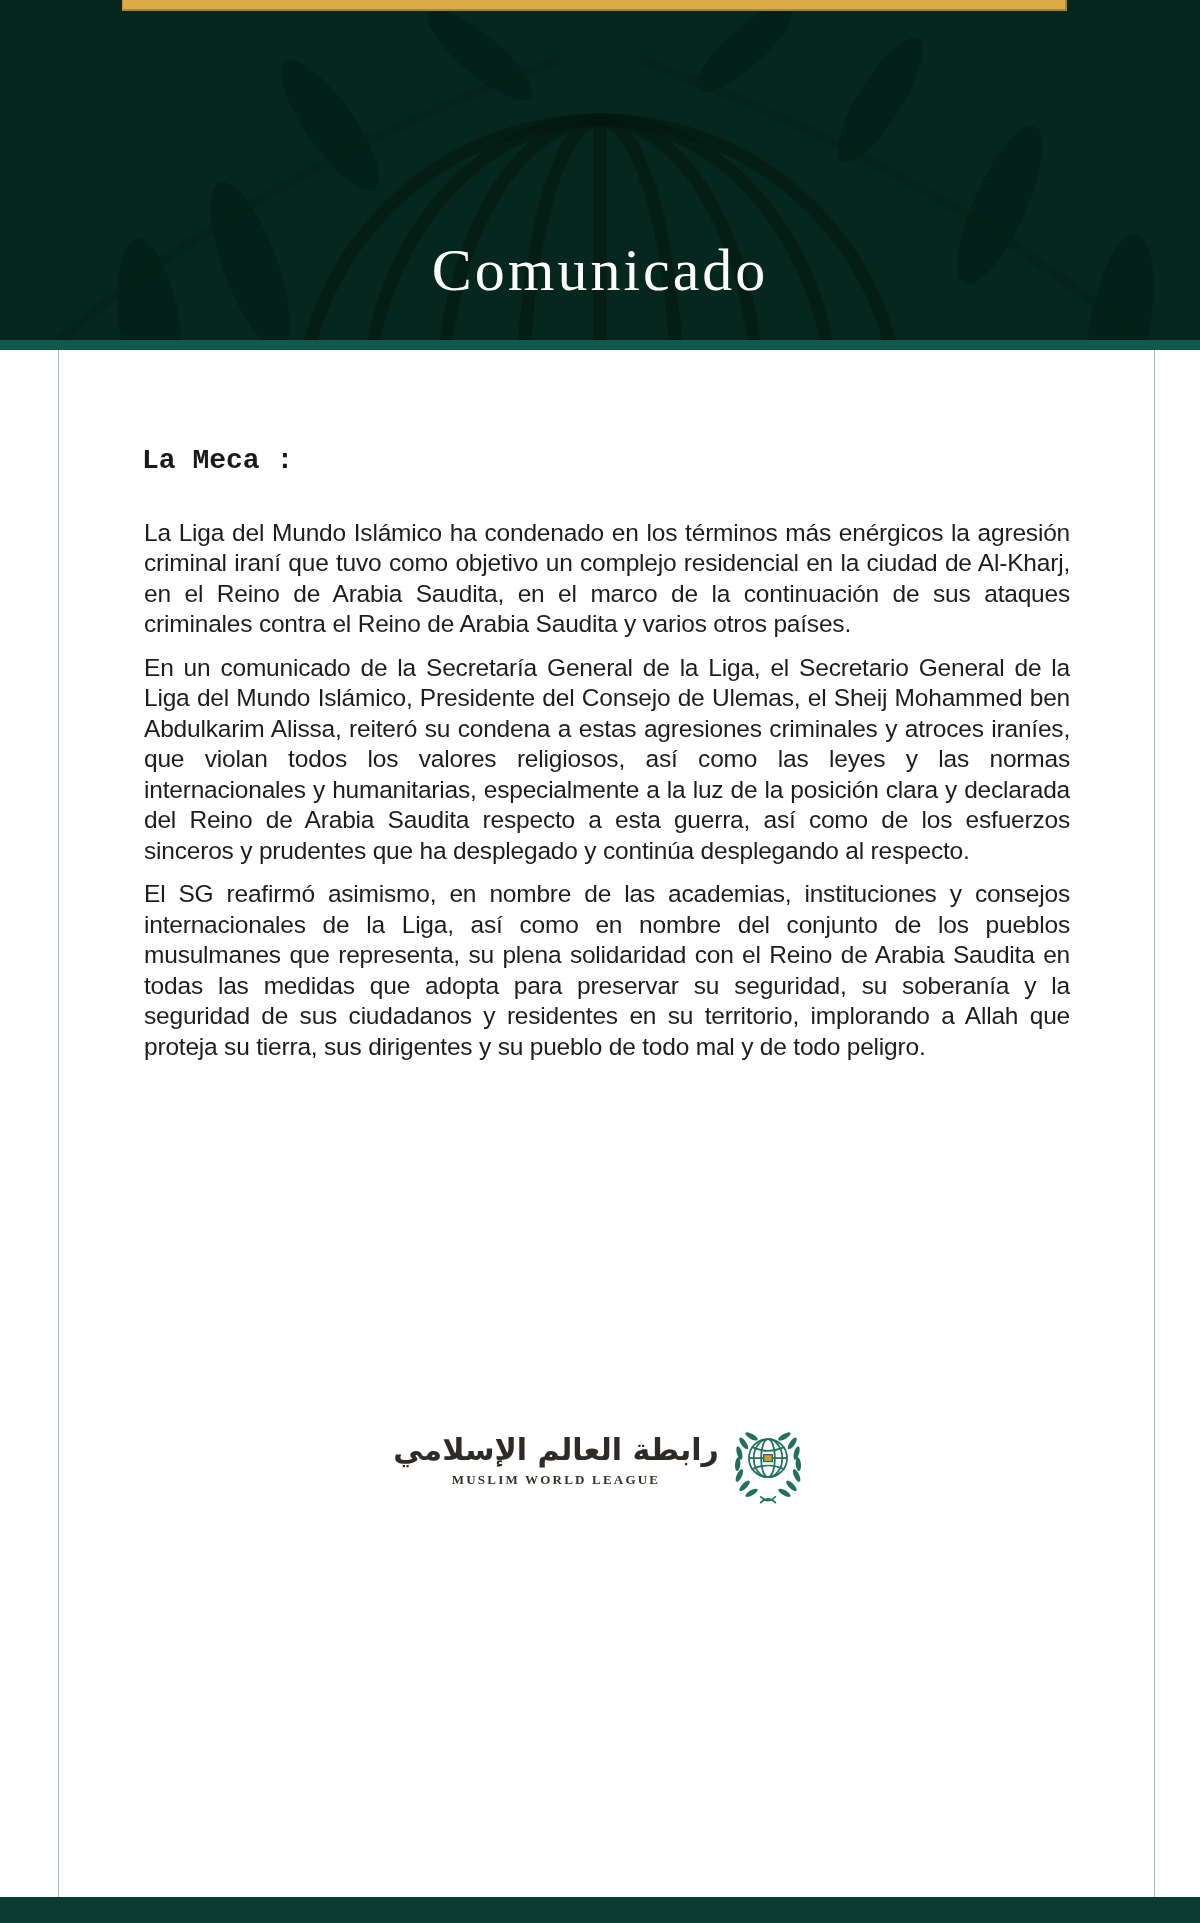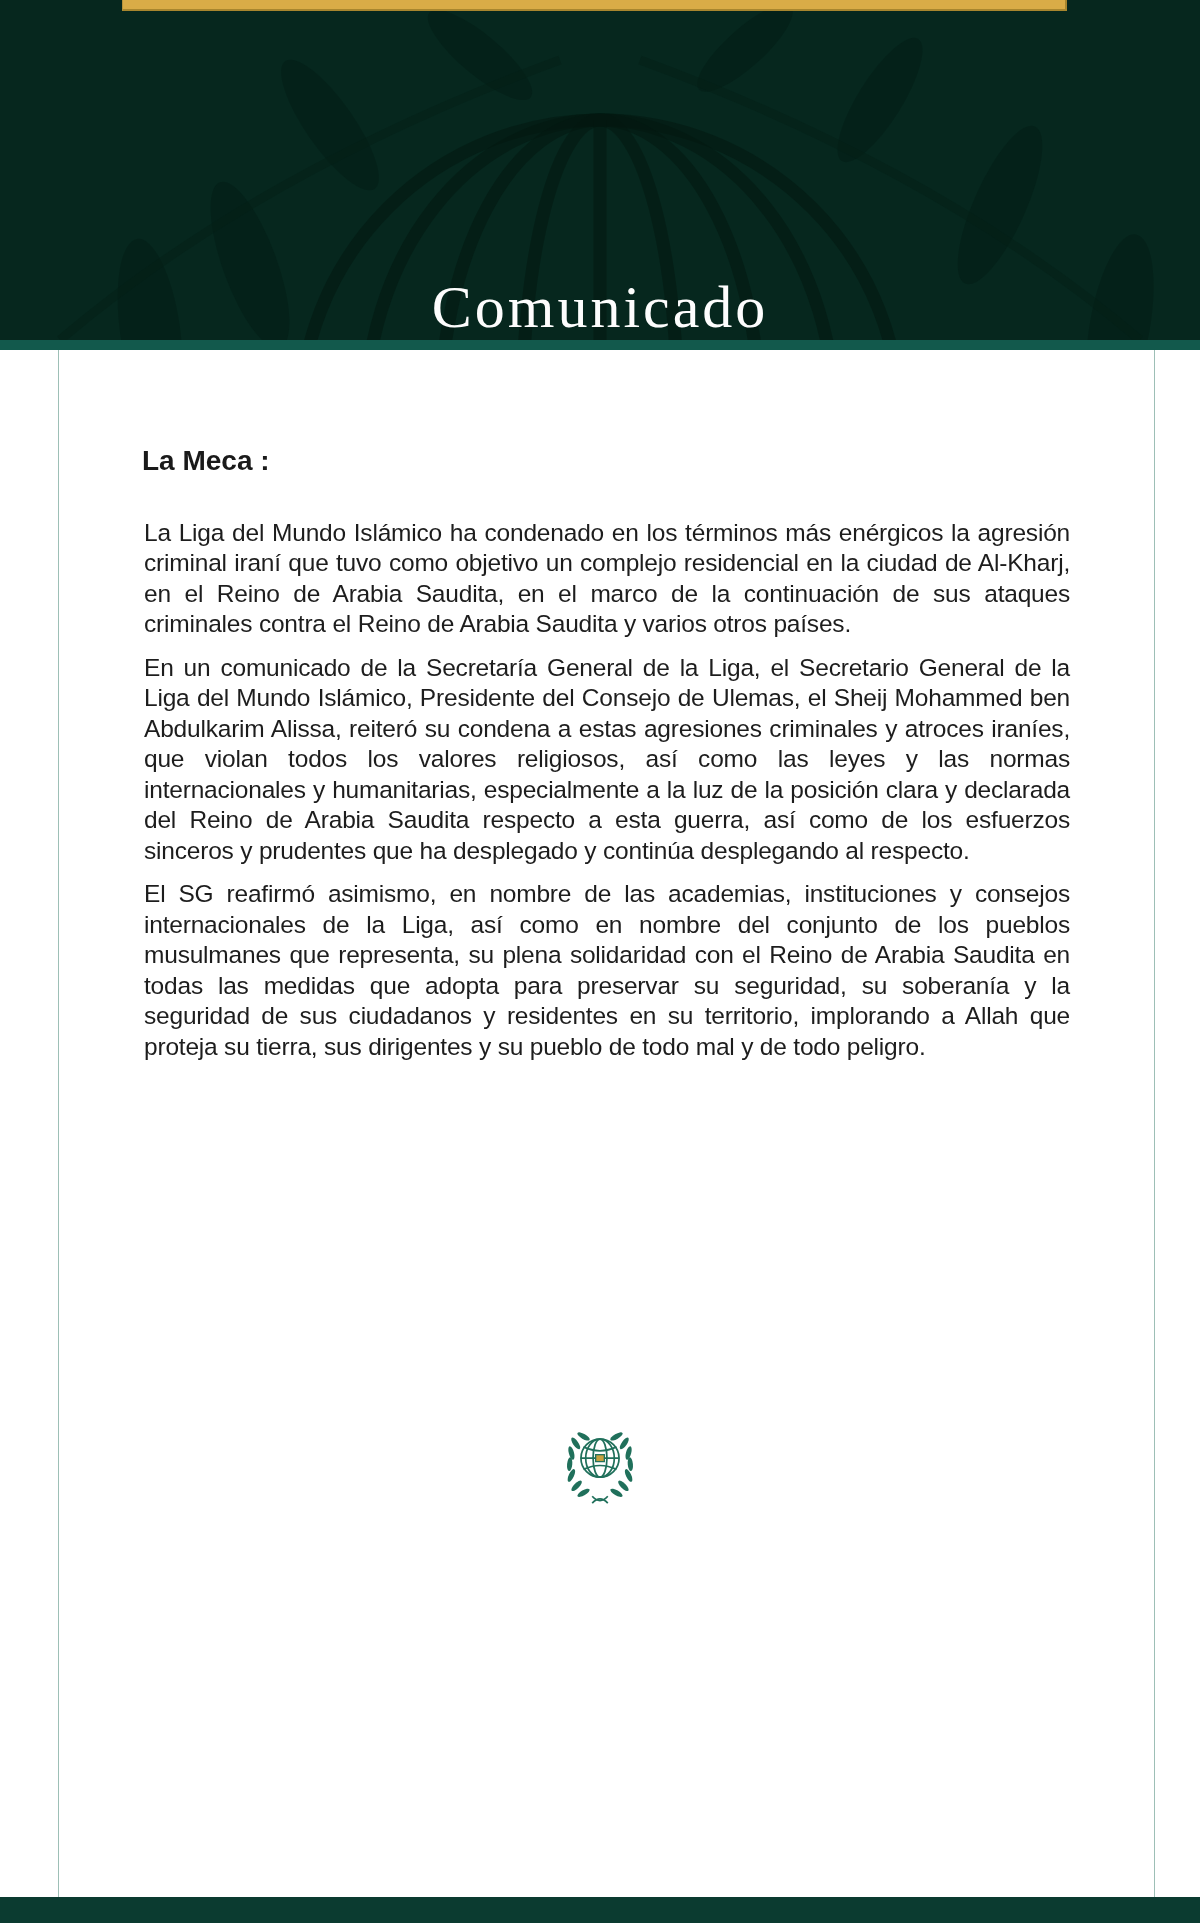--- a/index.html
+++ b/index.html
@@ -7,36 +7,36 @@
        font-family:"Liberation Sans",sans-serif;}
 
   
   .header{position:absolute;left:0;top:0;width:1200px;height:340px;
     background:radial-gradient(ellipse 760px 420px at 50% 28%,
        #0e4134 0%, #0a3328 40%, #062а1f 70%, #05221a 100%);
     background-color:#06271e;overflow:hidden;}
   .header svg{position:absolute;left:0;top:0;}
   .page-title{position:absolute;left:0;top:240px;width:1200px;
     text-align:center;color:#fdfdfd;font-family:"Liberation Serif",serif;
-    font-size:60px;letter-spacing:3px;font-weight:400;line-height:1;margin-top:37px;}
+    font-size:60px;letter-spacing:3px;font-weight:400;line-height:1;}
 
   .gold-bar{position:absolute;left:122px;top:0;width:945px;height:11px;
     background:#d9ac47;border-bottom:2px solid #a8862e;box-sizing:border-box;
     border-left:1px solid #b8933b;border-right:2px solid #a8862e;}
 
   .teal-band{position:absolute;left:0;top:340px;width:1200px;height:10px;
     background:#12594c;}
 
   
   .card{position:absolute;left:0;top:350px;width:1200px;height:1573px;background:#ffffff;}
   .vline{position:absolute;top:350px;width:1px;height:1573px;background:#9dbfb6;}
   .vline.left{left:58px;} .vline.right{left:1154px;}
 
   .doc{position:absolute;left:142px;top:444px;width:928px;color:#1d1d1d;}
-  .doc-heading{font-family:Liberation Sans, sans-serif;font-weight:bold;
+  .doc-heading{font-family:Liberation Mono, monospace;font-weight:bold;
     font-size:28px;color:#1a1a1a;margin:0 0 40px 0;line-height:1.2;}
   .doc p{margin:0 0 13px 2px;font-size:24.5px;line-height:30.5px;
     text-align:justify;letter-spacing:-0.2px;}
 
   
   .footer-logo{position:absolute;left:0;top:1432px;width:1200px;
     display:flex;justify-content:center;align-items:flex-start;gap:10px;}
   .logotype{display:flex;flex-direction:column;align-items:center;}
   .arabic{font-family:"DejaVu Sans",sans-serif;font-weight:700;font-size:30px;
     color:#2e2a28;line-height:1.2;direction:rtl;}
@@ -86,20 +86,24 @@
 <div class="vline right"></div>
 
 <div class="doc">
   <h2 class="doc-heading">La Meca :</h2>
   <p>La Liga del Mundo Islámico ha condenado en los términos más enérgicos la agresión criminal iraní que tuvo como objetivo un complejo residencial en la ciudad de Al-Kharj, en el Reino de Arabia Saudita, en el marco de la continuación de sus ataques criminales contra el Reino de Arabia Saudita y varios otros países.</p>
   <p>En un comunicado de la Secretaría General de la Liga, el Secretario General de la Liga del Mundo Islámico, Presidente del Consejo de Ulemas, el Sheij Mohammed ben Abdulkarim Alissa, reiteró su condena a estas agresiones criminales y atroces iraníes, que violan todos los valores religiosos, así como las leyes y las normas internacionales y humanitarias, especialmente a la luz de la posición clara y declarada del Reino de Arabia Saudita respecto a esta guerra, así como de los esfuerzos sinceros y prudentes que ha desplegado y continúa desplegando al respecto.</p>
   <p>El SG reafirmó asimismo, en nombre de las academias, instituciones y consejos internacionales de la Liga, así como en nombre del conjunto de los pueblos musulmanes que representa, su plena solidaridad con el Reino de Arabia Saudita en todas las medidas que adopta para preservar su seguridad, su soberanía y la seguridad de sus ciudadanos y residentes en su territorio, implorando a Allah que proteja su tierra, sus dirigentes y su pueblo de todo mal y de todo peligro.</p>
 </div>
 
 <div class="footer-logo">
+  <div class="logotype">
+    <div class="arabic">رابطة العالم الإسلامي</div>
+    <div class="org-name">MUSLIM WORLD LEAGUE</div>
+  </div>
   <svg width="78" height="80" viewBox="0 0 90 92">
 
     <g fill="none" stroke="#20705b" stroke-width="2">
       <circle cx="45" cy="30" r="22" fill="#ffffff"></circle>
       <ellipse cx="45" cy="30" rx="16.5" ry="22"></ellipse>
       <ellipse cx="45" cy="30" rx="8" ry="22"></ellipse>
       <line x1="23" y1="30" x2="67" y2="30"></line>
       <path d="M26 17 Q45 26 64 17"></path>
       <path d="M26 43 Q45 34 64 43"></path>
     </g>

